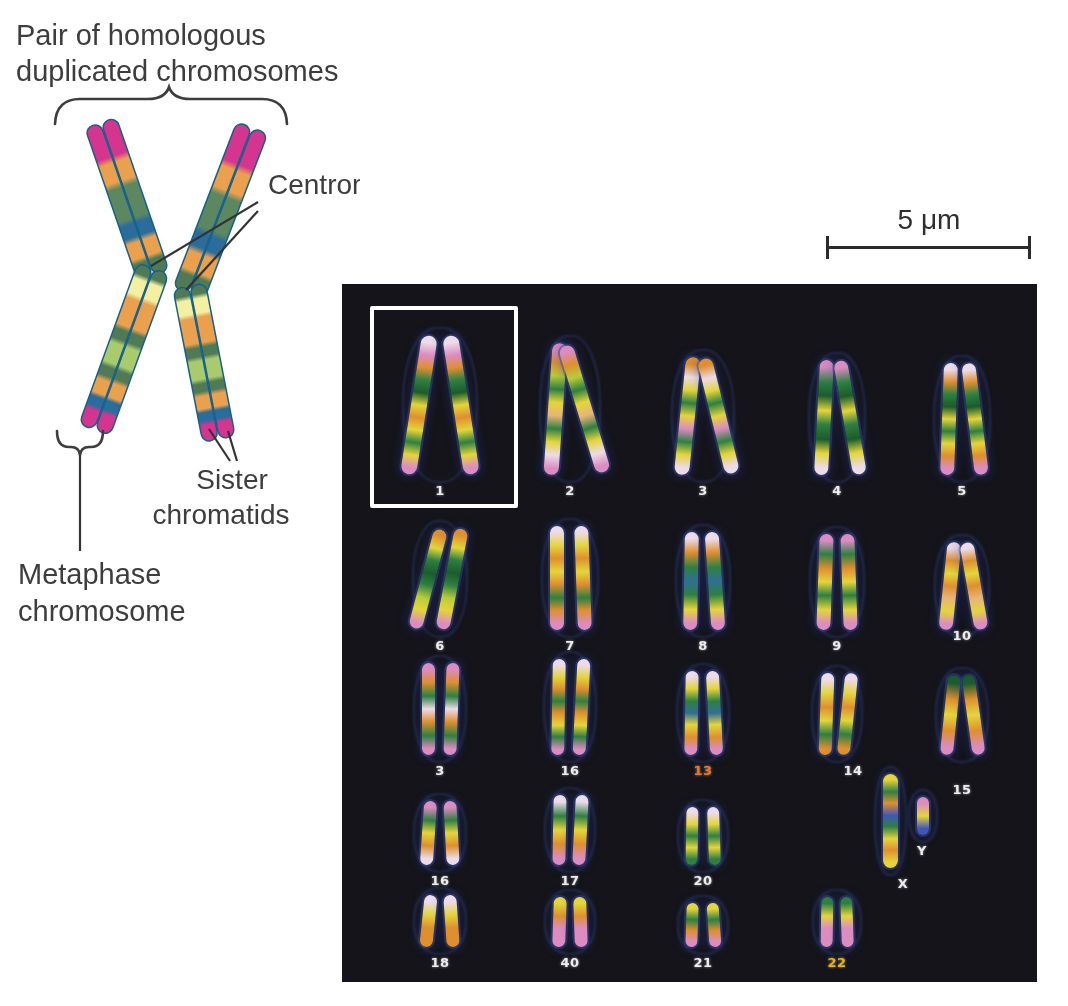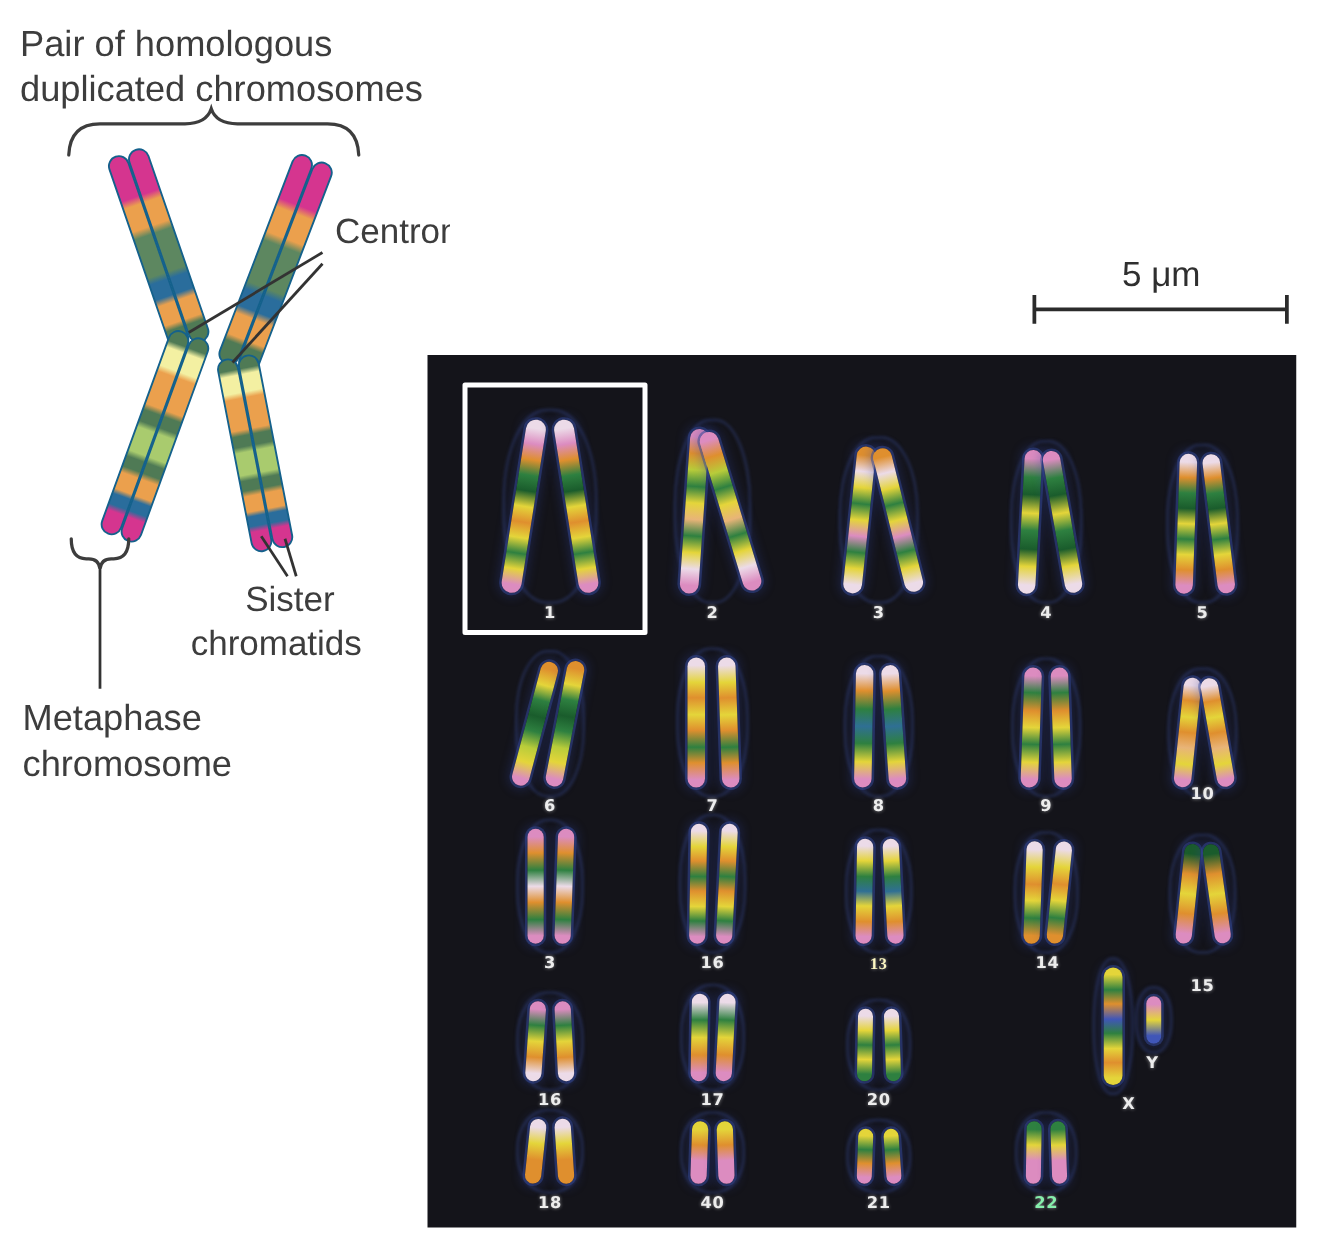--- a/index.html
+++ b/index.html
@@ -161,25 +161,25 @@
     <div class="chromatid" style="left: 80px; top: 379px; width: 13px; height: 92px; border-radius: 6.5px; background: linear-gradient(rgb(220, 140, 192) 7%, rgb(223, 143, 46) 21%, rgb(46, 128, 64) 36%, rgb(236, 219, 232) 50%, rgb(223, 143, 46) 64%, rgb(46, 128, 64) 79%, rgb(220, 140, 192) 93%); transform: rotate(0deg);"></div>
     <div class="chromatid" style="left: 103px; top: 379px; width: 13px; height: 92px; border-radius: 6.5px; background: linear-gradient(rgb(220, 140, 192) 7%, rgb(223, 143, 46) 21%, rgb(46, 128, 64) 36%, rgb(236, 219, 232) 50%, rgb(223, 143, 46) 64%, rgb(46, 128, 64) 79%, rgb(220, 140, 192) 93%); transform: rotate(2deg);"></div>
     <div class="kpair-label" style="color: rgb(237, 237, 237); left: 76px; top: 479px;">3</div>
     <div class="halo" style="left: 201px; top: 367px; width: 50px; height: 108px;"></div>
     <div class="chromatid" style="left: 210px; top: 375px; width: 13px; height: 96px; border-radius: 6.5px; background: linear-gradient(rgb(236, 219, 232) 6%, rgb(228, 213, 58) 19%, rgb(223, 143, 46) 31%, rgb(46, 128, 64) 44%, rgb(223, 143, 46) 56%, rgb(228, 213, 58) 69%, rgb(46, 128, 64) 81%, rgb(220, 140, 192) 94%); transform: rotate(1deg);"></div>
     <div class="chromatid" style="left: 233px; top: 375px; width: 13px; height: 96px; border-radius: 6.5px; background: linear-gradient(rgb(236, 219, 232) 6%, rgb(228, 213, 58) 19%, rgb(223, 143, 46) 31%, rgb(46, 128, 64) 44%, rgb(223, 143, 46) 56%, rgb(228, 213, 58) 69%, rgb(46, 128, 64) 81%, rgb(220, 140, 192) 94%); transform: rotate(3deg);"></div>
     <div class="kpair-label" style="color: rgb(237, 237, 237); left: 206px; top: 479px;">16</div>
     <div class="halo" style="left: 334px; top: 379px; width: 50px; height: 96px;"></div>
     <div class="chromatid" style="left: 343px; top: 387px; width: 13px; height: 84px; border-radius: 6.5px; background: linear-gradient(rgb(236, 219, 232) 7%, rgb(228, 213, 58) 21%, rgb(46, 128, 64) 36%, rgb(47, 111, 148) 50%, rgb(228, 213, 58) 64%, rgb(223, 143, 46) 79%, rgb(220, 140, 192) 93%); transform: rotate(1deg);"></div>
     <div class="chromatid" style="left: 366px; top: 387px; width: 13px; height: 84px; border-radius: 6.5px; background: linear-gradient(rgb(236, 219, 232) 7%, rgb(228, 213, 58) 21%, rgb(46, 128, 64) 36%, rgb(47, 111, 148) 50%, rgb(228, 213, 58) 64%, rgb(223, 143, 46) 79%, rgb(220, 140, 192) 93%); transform: rotate(-3deg);"></div>
-    <div class="kpair-label" style="color: #fef9c3; left: 339px; top: 479px; font-family: Liberation Serif, serif;">13</div>
+    <div class="kpair-label" style="color: #f97316; left: 339px; top: 479px;">13</div>
     <div class="halo" style="left: 469px; top: 381px; width: 48px; height: 94px;"></div>
     <div class="chromatid" style="left: 478px; top: 389px; width: 13px; height: 82px; border-radius: 6.5px; background: linear-gradient(rgb(236, 219, 232) 8%, rgb(228, 213, 58) 25%, rgb(223, 143, 46) 42%, rgb(228, 213, 58) 58%, rgb(46, 128, 64) 75%, rgb(223, 143, 46) 92%); transform: rotate(2deg);"></div>
     <div class="chromatid" style="left: 499px; top: 389px; width: 13px; height: 82px; border-radius: 6.5px; background: linear-gradient(rgb(236, 219, 232) 8%, rgb(228, 213, 58) 25%, rgb(223, 143, 46) 42%, rgb(228, 213, 58) 58%, rgb(46, 128, 64) 75%, rgb(223, 143, 46) 92%); transform: rotate(6deg);"></div>
-    <div class="kpair-label" style="color: rgb(237, 237, 237); left: 474px; top: 479px;">14</div>
+    <div class="kpair-label" style="color: rgb(237, 237, 237); left: 489px; top: 479px;">14</div>
     <div class="halo" style="left: 593px; top: 383px; width: 50px; height: 92px;"></div>
     <div class="chromatid" style="left: 602px; top: 391px; width: 13px; height: 80px; border-radius: 6.5px; background: linear-gradient(rgb(26, 92, 44) 10%, rgb(223, 143, 46) 30%, rgb(228, 213, 58) 50%, rgb(223, 143, 46) 70%, rgb(220, 140, 192) 90%); transform: rotate(6deg);"></div>
     <div class="chromatid" style="left: 625px; top: 391px; width: 13px; height: 80px; border-radius: 6.5px; background: linear-gradient(rgb(26, 92, 44) 10%, rgb(223, 143, 46) 30%, rgb(228, 213, 58) 50%, rgb(223, 143, 46) 70%, rgb(220, 140, 192) 90%); transform: rotate(-8deg);"></div>
     <div class="kpair-label" style="color: rgb(237, 237, 237); left: 598px; top: 498px;">15</div>
     <div class="halo" style="left: 71px; top: 509px; width: 50px; height: 76px;"></div>
     <div class="chromatid" style="left: 80px; top: 517px; width: 13px; height: 64px; border-radius: 6.5px; background: linear-gradient(rgb(220, 140, 192) 10%, rgb(46, 128, 64) 30%, rgb(228, 213, 58) 50%, rgb(223, 143, 46) 70%, rgb(236, 219, 232) 90%); transform: rotate(4deg);"></div>
     <div class="chromatid" style="left: 103px; top: 517px; width: 13px; height: 64px; border-radius: 6.5px; background: linear-gradient(rgb(220, 140, 192) 10%, rgb(46, 128, 64) 30%, rgb(228, 213, 58) 50%, rgb(223, 143, 46) 70%, rgb(236, 219, 232) 90%); transform: rotate(-3deg);"></div>
     <div class="kpair-label" style="color: rgb(237, 237, 237); left: 76px; top: 589px;">16</div>
     <div class="halo" style="left: 202px; top: 503px; width: 48px; height: 82px;"></div>
     <div class="chromatid" style="left: 211px; top: 511px; width: 13px; height: 70px; border-radius: 6.5px; background: linear-gradient(rgb(236, 219, 232) 10%, rgb(46, 128, 64) 30%, rgb(228, 213, 58) 50%, rgb(223, 143, 46) 70%, rgb(220, 140, 192) 90%); transform: rotate(1deg);"></div>
@@ -203,14 +203,14 @@
     <div class="chromatid" style="left: 211px; top: 613px; width: 13px; height: 50px; border-radius: 6.5px; background: linear-gradient(rgb(228, 213, 58) 13%, rgb(223, 143, 46) 38%, rgb(220, 140, 192) 63%, rgb(220, 140, 192) 88%); transform: rotate(2deg);"></div>
     <div class="chromatid" style="left: 232px; top: 613px; width: 13px; height: 50px; border-radius: 6.5px; background: linear-gradient(rgb(228, 213, 58) 13%, rgb(223, 143, 46) 38%, rgb(220, 140, 192) 63%, rgb(220, 140, 192) 88%); transform: rotate(-2deg);"></div>
     <div class="kpair-label" style="color: rgb(237, 237, 237); left: 206px; top: 671px;">40</div>
     <div class="halo" style="left: 335px; top: 611px; width: 48px; height: 56px;"></div>
     <div class="chromatid" style="left: 344px; top: 619px; width: 12px; height: 44px; border-radius: 6px; background: linear-gradient(rgb(228, 213, 58) 13%, rgb(46, 128, 64) 38%, rgb(223, 143, 46) 63%, rgb(220, 140, 192) 88%); transform: rotate(2deg);"></div>
     <div class="chromatid" style="left: 366px; top: 619px; width: 12px; height: 44px; border-radius: 6px; background: linear-gradient(rgb(228, 213, 58) 13%, rgb(46, 128, 64) 38%, rgb(223, 143, 46) 63%, rgb(220, 140, 192) 88%); transform: rotate(-4deg);"></div>
     <div class="kpair-label" style="color: rgb(237, 237, 237); left: 339px; top: 671px;">21</div>
     <div class="halo" style="left: 470px; top: 605px; width: 46px; height: 62px;"></div>
     <div class="chromatid" style="left: 479px; top: 613px; width: 12px; height: 50px; border-radius: 6px; background: linear-gradient(rgb(46, 128, 64) 13%, rgb(228, 213, 58) 38%, rgb(220, 140, 192) 63%, rgb(220, 140, 192) 88%); transform: rotate(1deg);"></div>
     <div class="chromatid" style="left: 499px; top: 613px; width: 12px; height: 50px; border-radius: 6px; background: linear-gradient(rgb(46, 128, 64) 13%, rgb(228, 213, 58) 38%, rgb(220, 140, 192) 63%, rgb(220, 140, 192) 88%); transform: rotate(-2deg);"></div>
-    <div class="kpair-label" style="color: #86efac; left: 473px; top: 671px;">22</div>
+    <div class="kpair-label" style="color: #eab308; left: 473px; top: 671px;">22</div>
   </div>
 
 </body></html>

